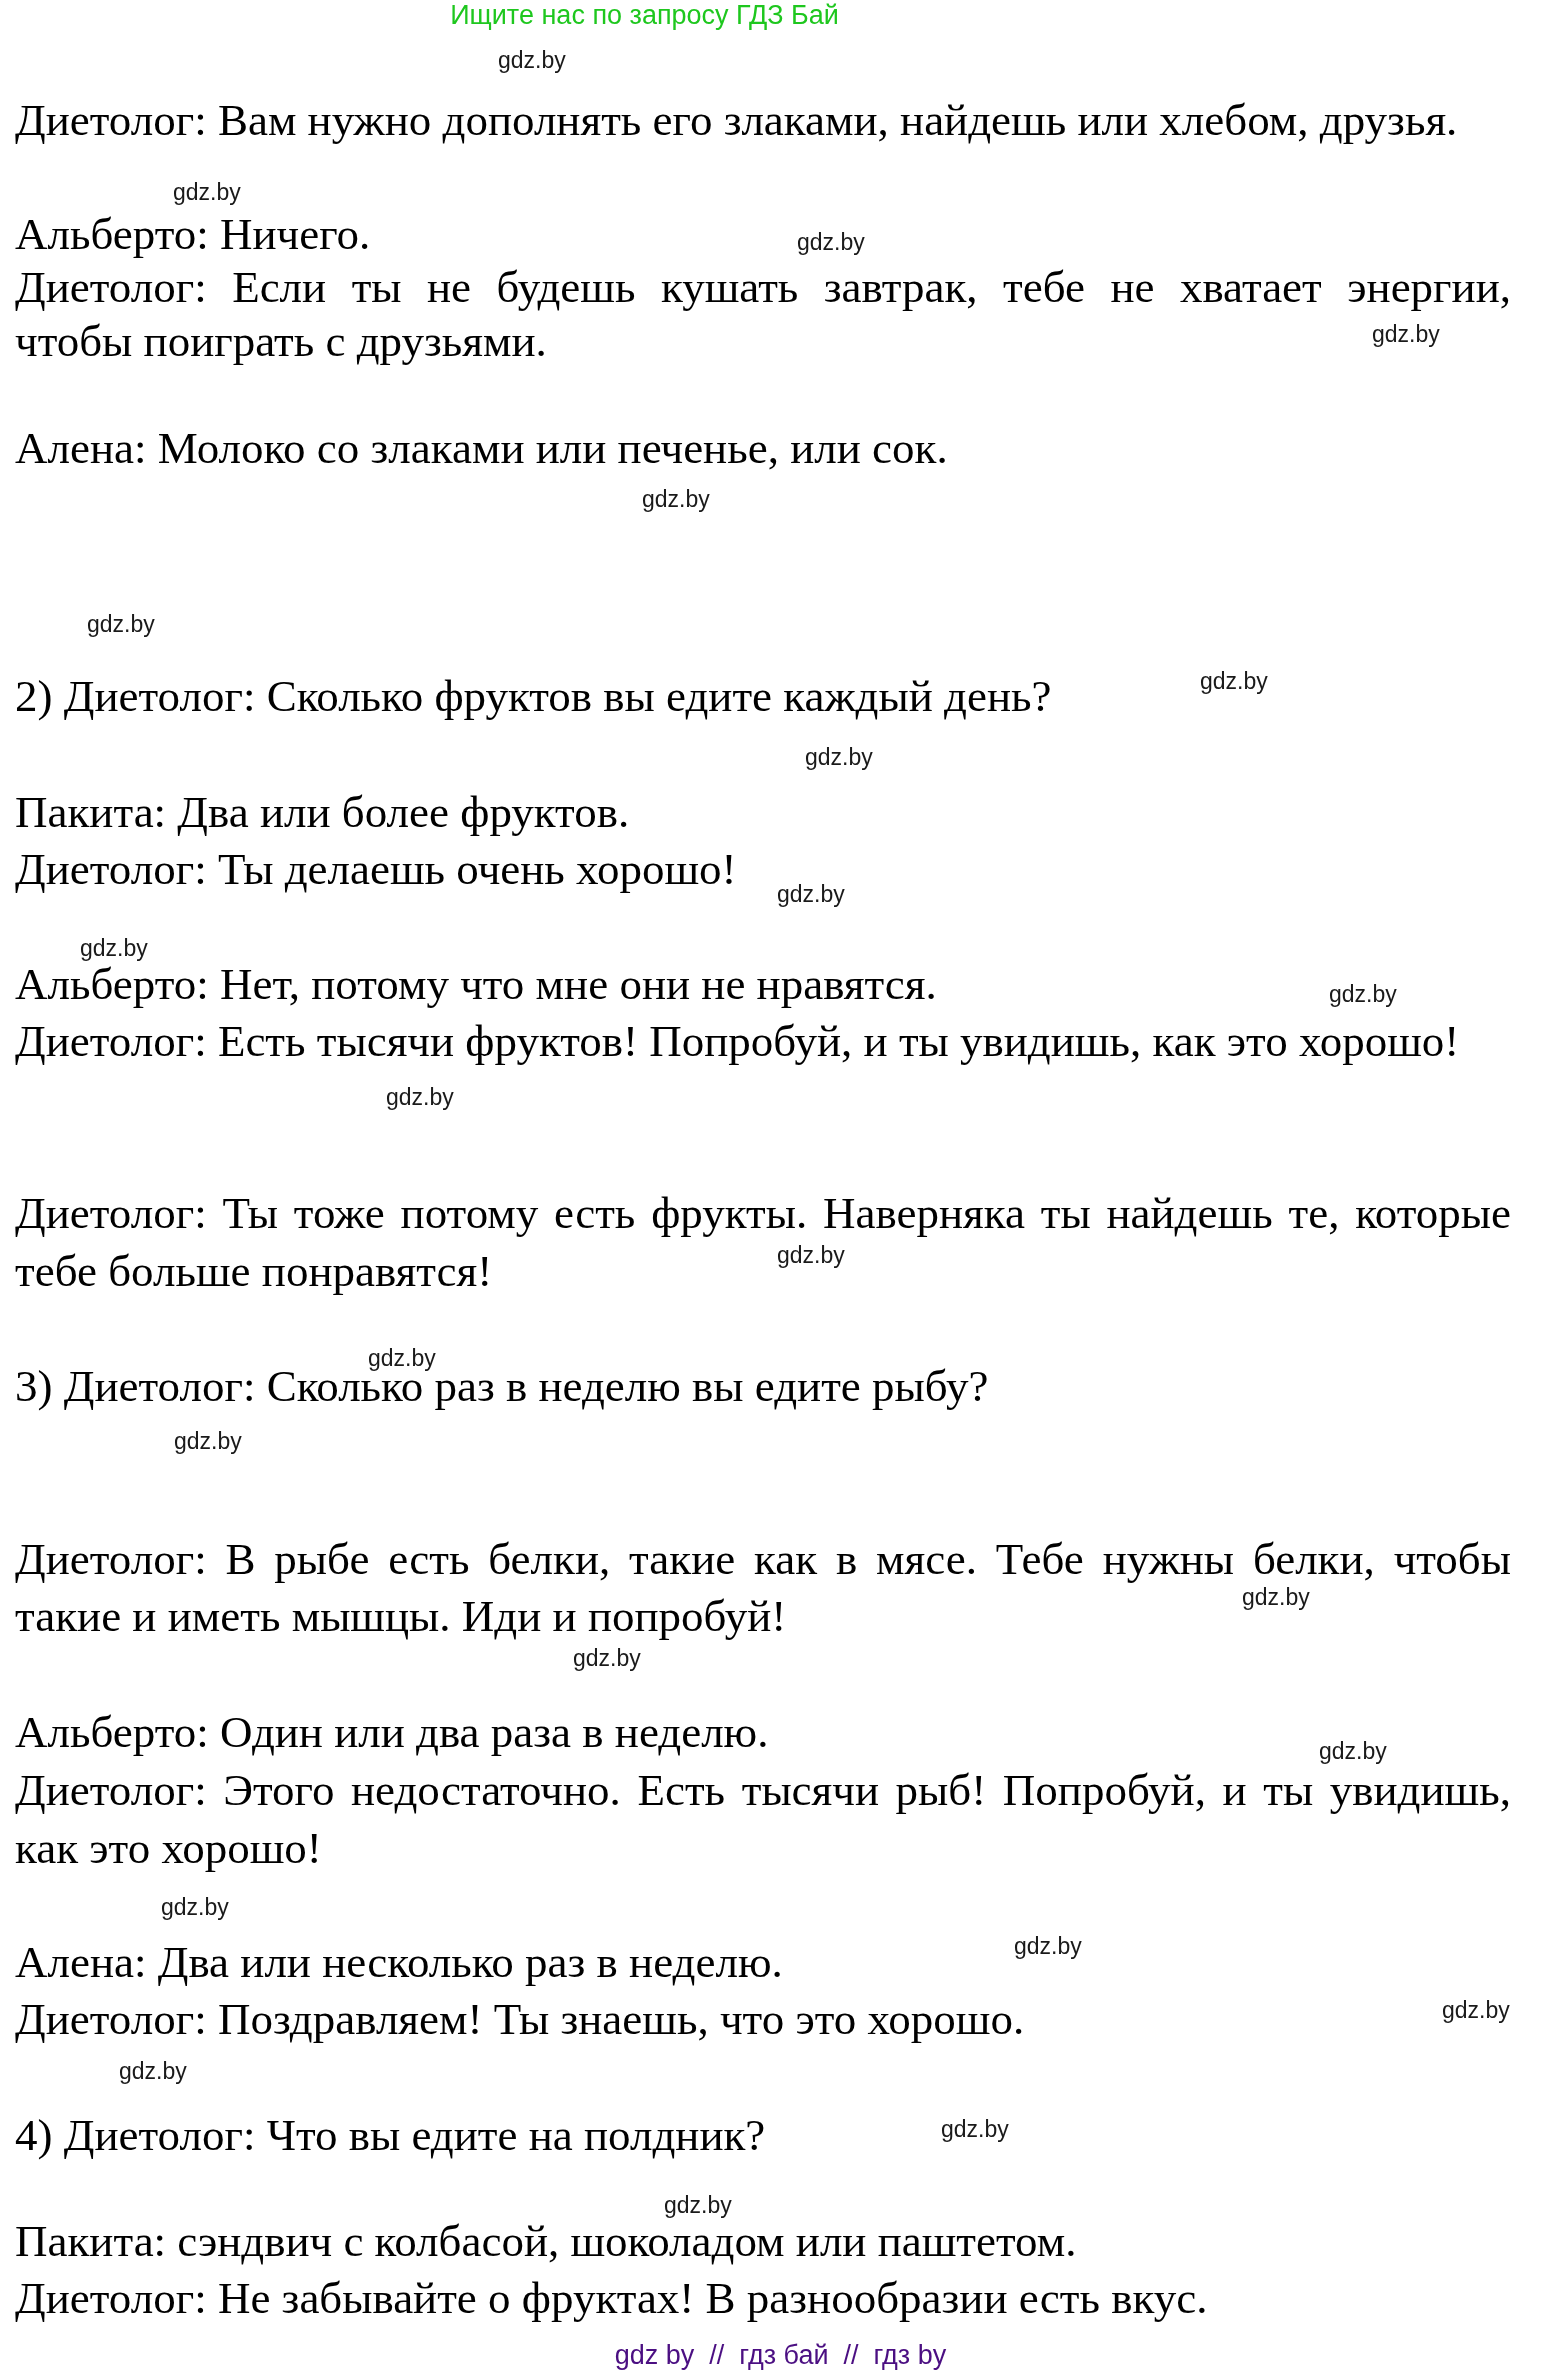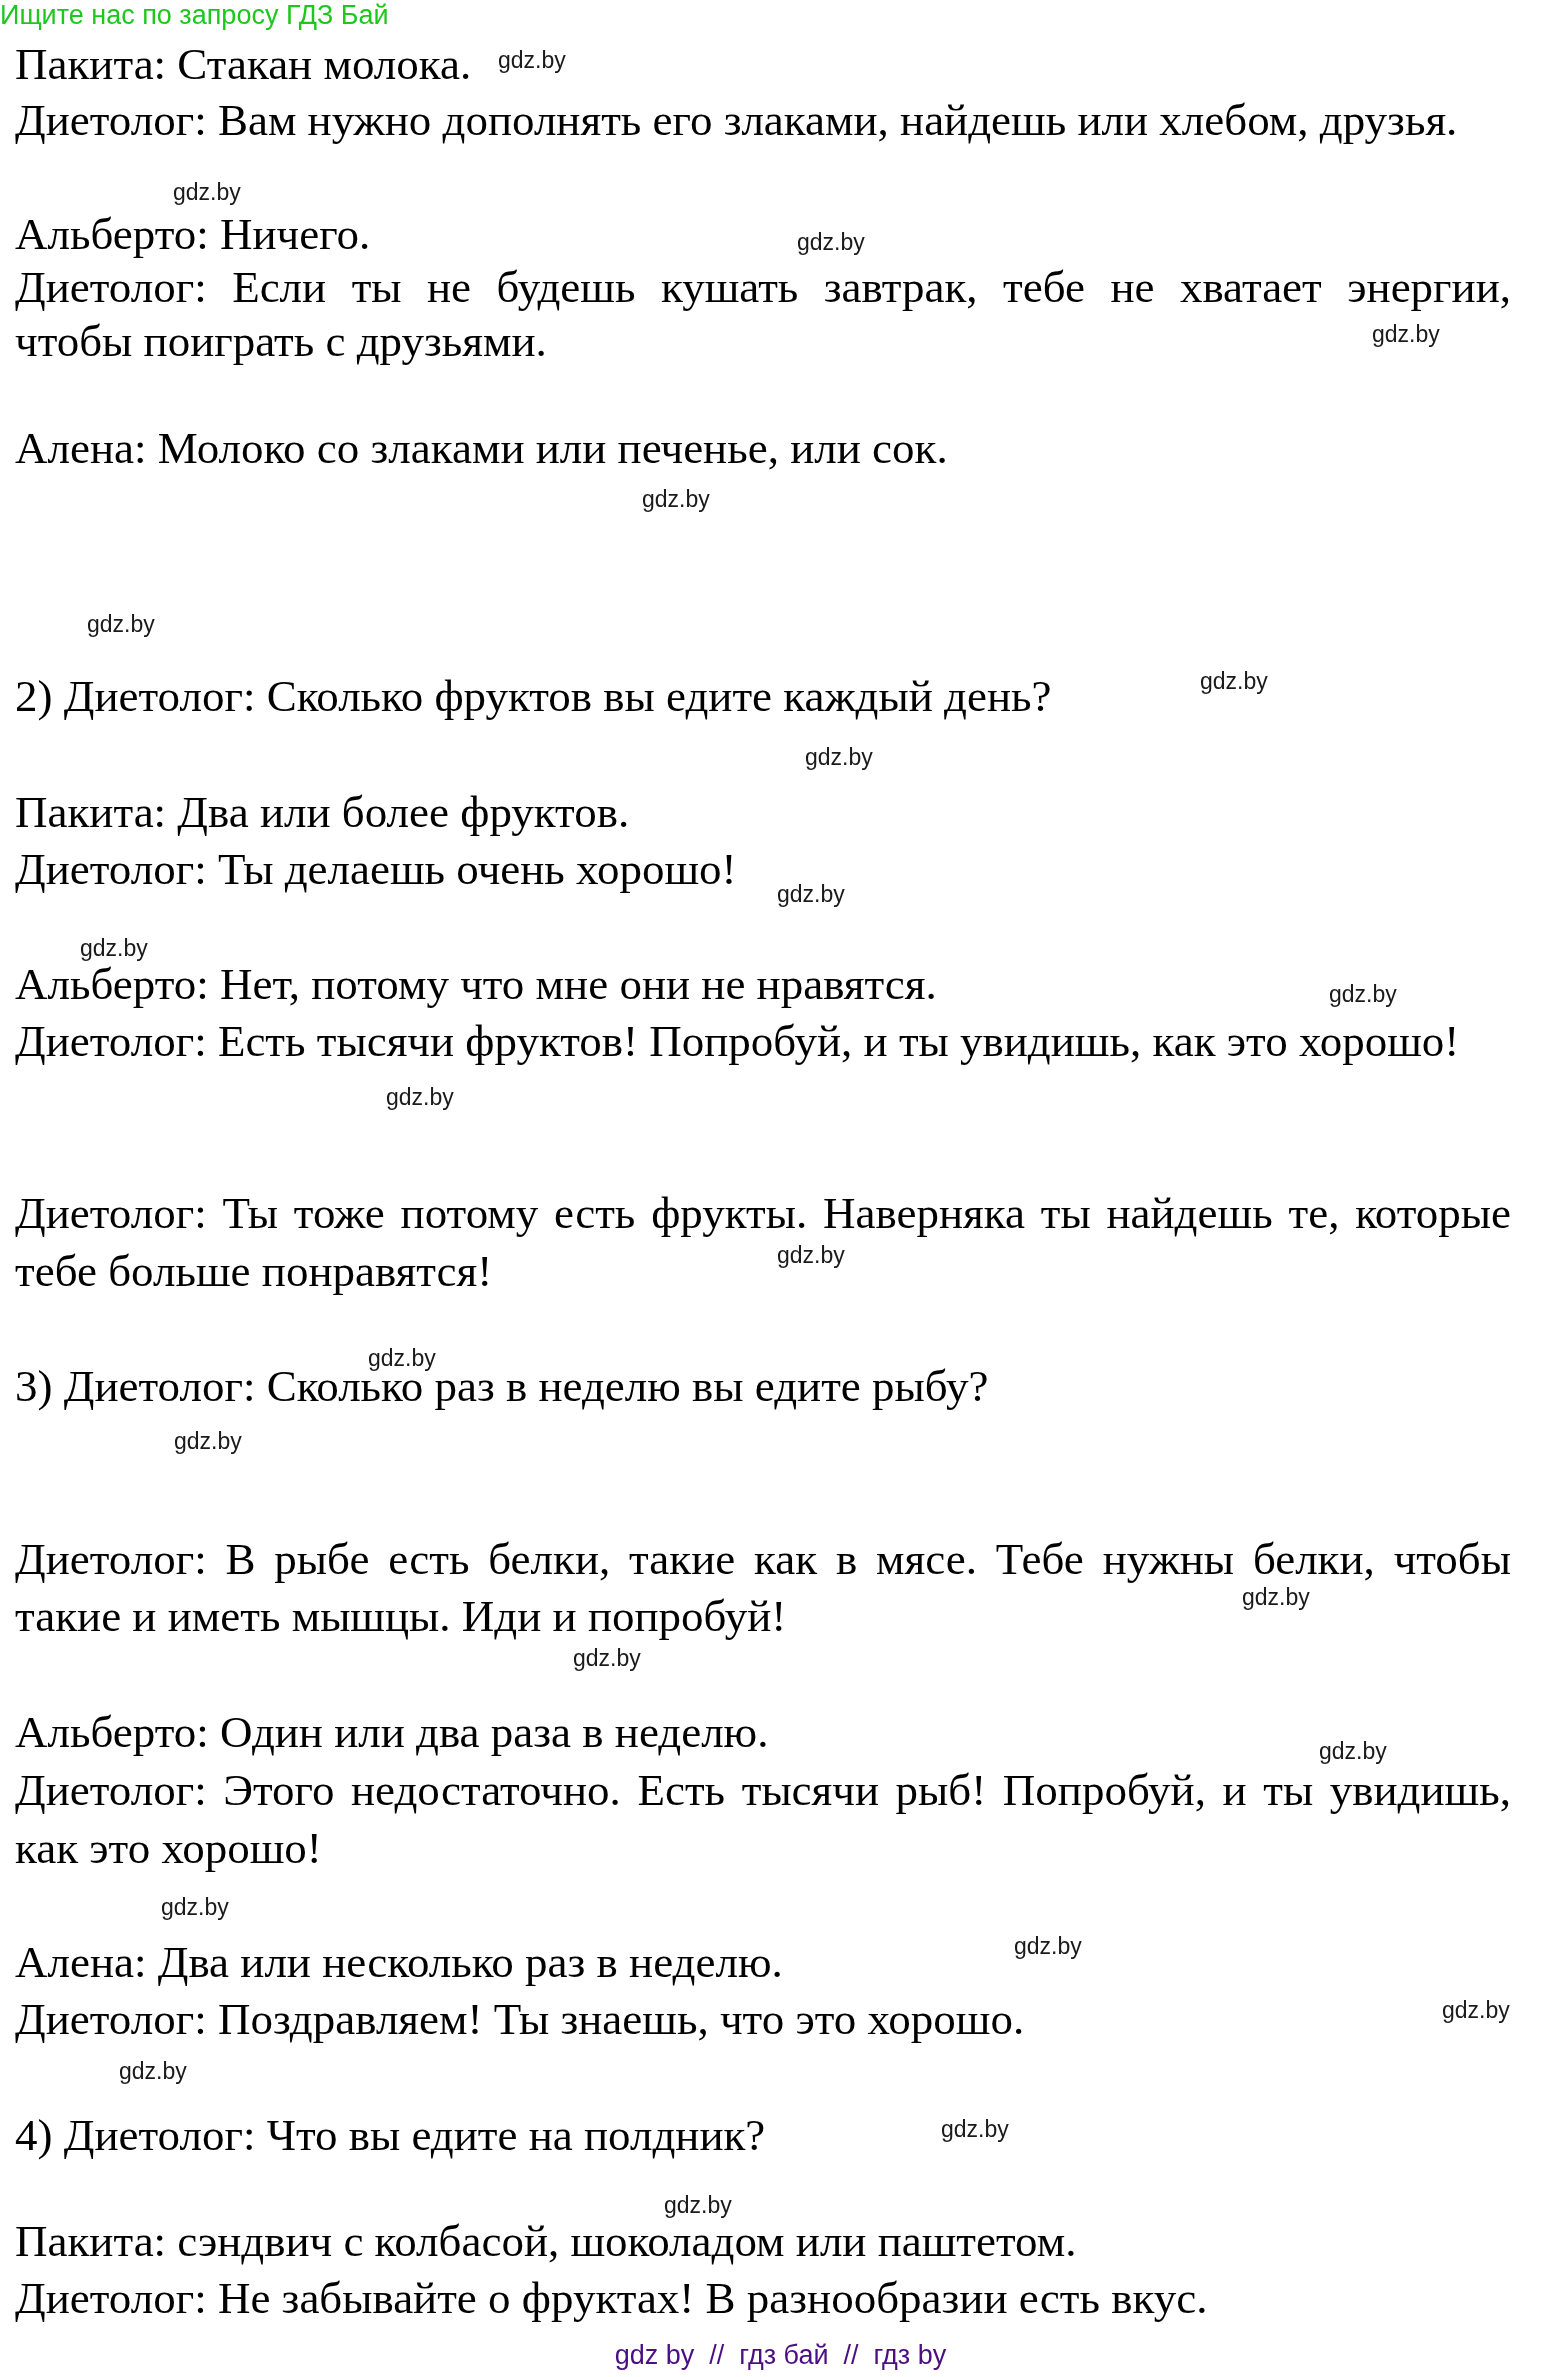--- a/index.html
+++ b/index.html
@@ -1,19 +1,19 @@
 <!DOCTYPE html>
 <html style="font-size:12.7px"><head>
 <meta charset="utf-8">
 <style>
   html, body { margin: 0; padding: 0; background: #ffffff; }
   body { width: 1561px; height: 2377px; position: relative; overflow: hidden; }
   .page { position: absolute; left: 0; top: 0; width: 1561px; height: 2377px; background: #ffffff; }
   .header {
-    position: absolute; left: 0; top: 2.4px; width: 1289px; text-align: left;
+    position: absolute; left: 0; top: 2.4px; width: 1289px; text-align: center;
     font-family: "Liberation Sans", sans-serif; font-size: 27px; line-height: 27px;
     color: #1ec71e; white-space: nowrap;
   }
   .footer {
     position: absolute; left: 0; top: 2342px; width: 1561px; text-align: center;
     font-family: "Liberation Sans", sans-serif; font-size: 27px; line-height: 27px;
     color: #4b0f82; white-space: pre;
   }
   .line {
     position: absolute; left: 15px;
@@ -30,21 +30,20 @@
     color: #1a1a1a; white-space: nowrap;
   }
 </style>
 </head>
 <body>
 
 <div class="page">
 
   <div class="header">Ищите нас по запросу ГДЗ Бай</div>
 
-  <div class="line" style="top:42px">Пакита: Стакан молока.</div>
   <div class="line" style="top:98px">Диетолог: Вам нужно дополнять его злаками, найдешь или хлебом, друзья.</div>
   <div class="line" style="top:212px">Альберто: Ничего.</div>
   <div class="line justify" style="top:265px">Диетолог: Если ты не будешь кушать завтрак, тебе не хватает энергии,</div>
   <div class="line" style="top:319px">чтобы поиграть с друзьями.</div>
   <div class="line" style="top:426px">Алена: Молоко со злаками или печенье, или сок.</div>
 
   <div class="line" style="top:674px">2) Диетолог: Сколько фруктов вы едите каждый день?</div>
   <div class="line" style="top:790px">Пакита: Два или более фруктов.</div>
   <div class="line" style="top:962px">Альберто: Нет, потому что мне они не нравятся.</div>
   <div class="line" style="top:847px">Диетолог: Ты делаешь очень хорошо!</div>

